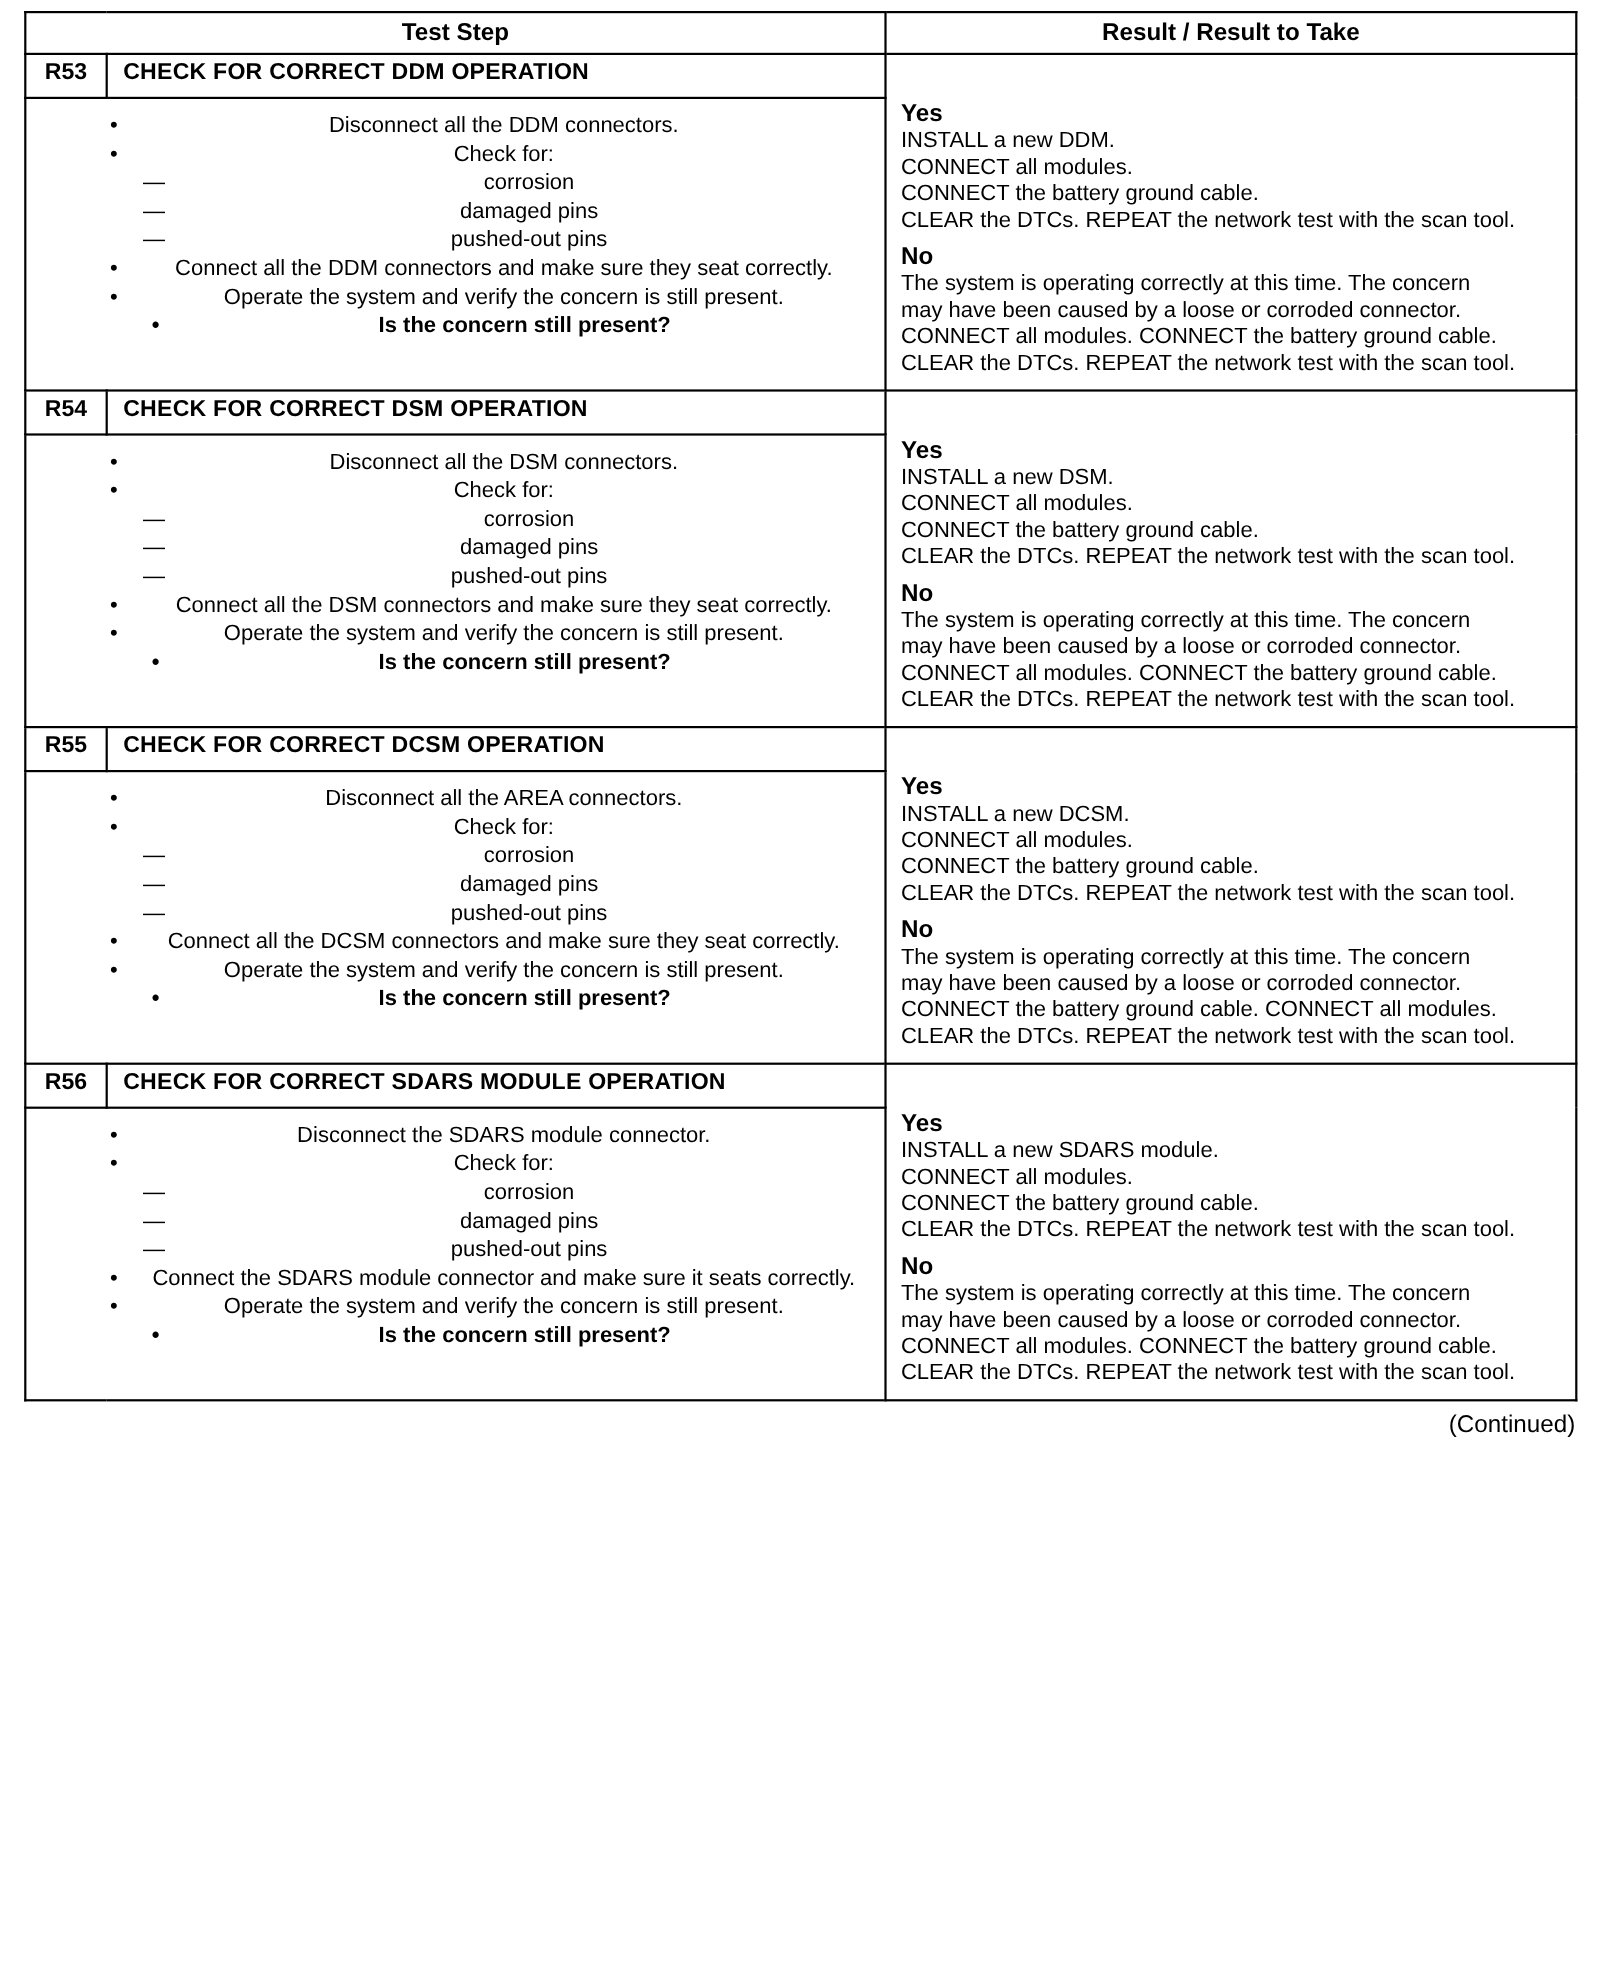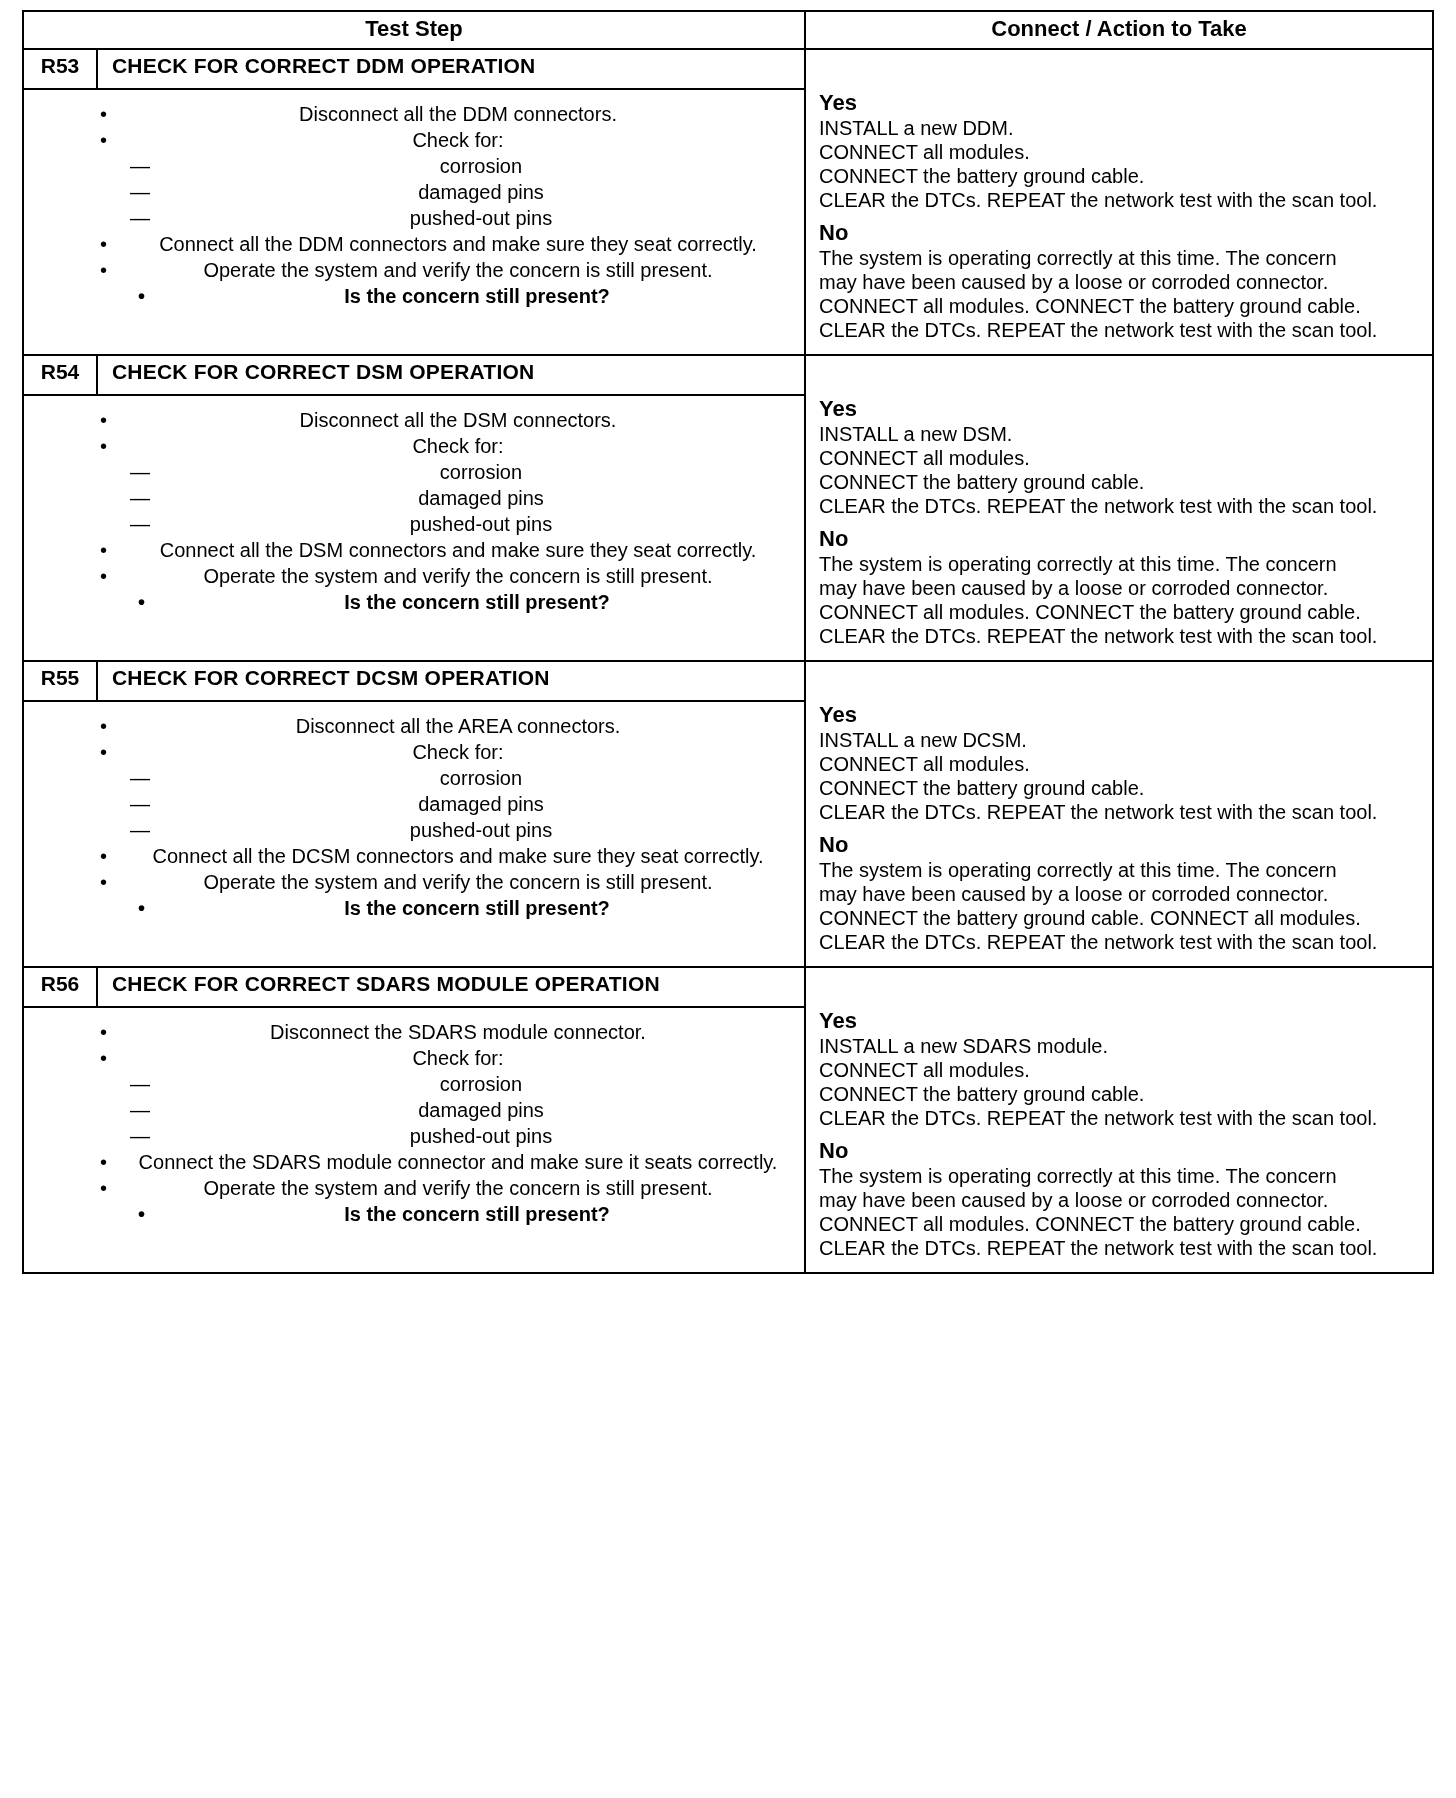--- a/index.html
+++ b/index.html
@@ -111,21 +111,21 @@
 
   <table class="pinpoint">
     <colgroup>
       <col class="c-id">
       <col>
       <col class="c-result">
     </colgroup>
     <thead>
       <tr>
         <th colspan="2">Test Step</th>
-        <th>Connect / Action to Take</th>
+        <th>Result / Result to Take</th>
       </tr>
     </thead>
     <tbody id="tests-body">
         <tr class="test-header-row">
           <td class="step-id">R53</td>
           <td class="step-title">CHECK FOR CORRECT DDM OPERATION</td>
           <td class="result-cell" rowspan="2">
             <div class="result-label">Yes</div>
             <div class="result-text">INSTALL a new DDM.</div>
             <div class="result-text">CONNECT all modules.</div>
@@ -218,14 +218,15 @@
             <div class="step dash">damaged pins</div>
             <div class="step dash">pushed-out pins</div>
             <div class="step bullet">Connect the SDARS module connector and make sure it seats correctly.</div>
             <div class="step bullet">Operate the system and verify the concern is still present.</div>
             <div class="step bullet-bold">Is the concern still present?</div>
           </td>
         </tr>
       </tbody>
   </table>
 
+  <div class="continued">(Continued)</div>
 
 </div>
 
 </body></html>

